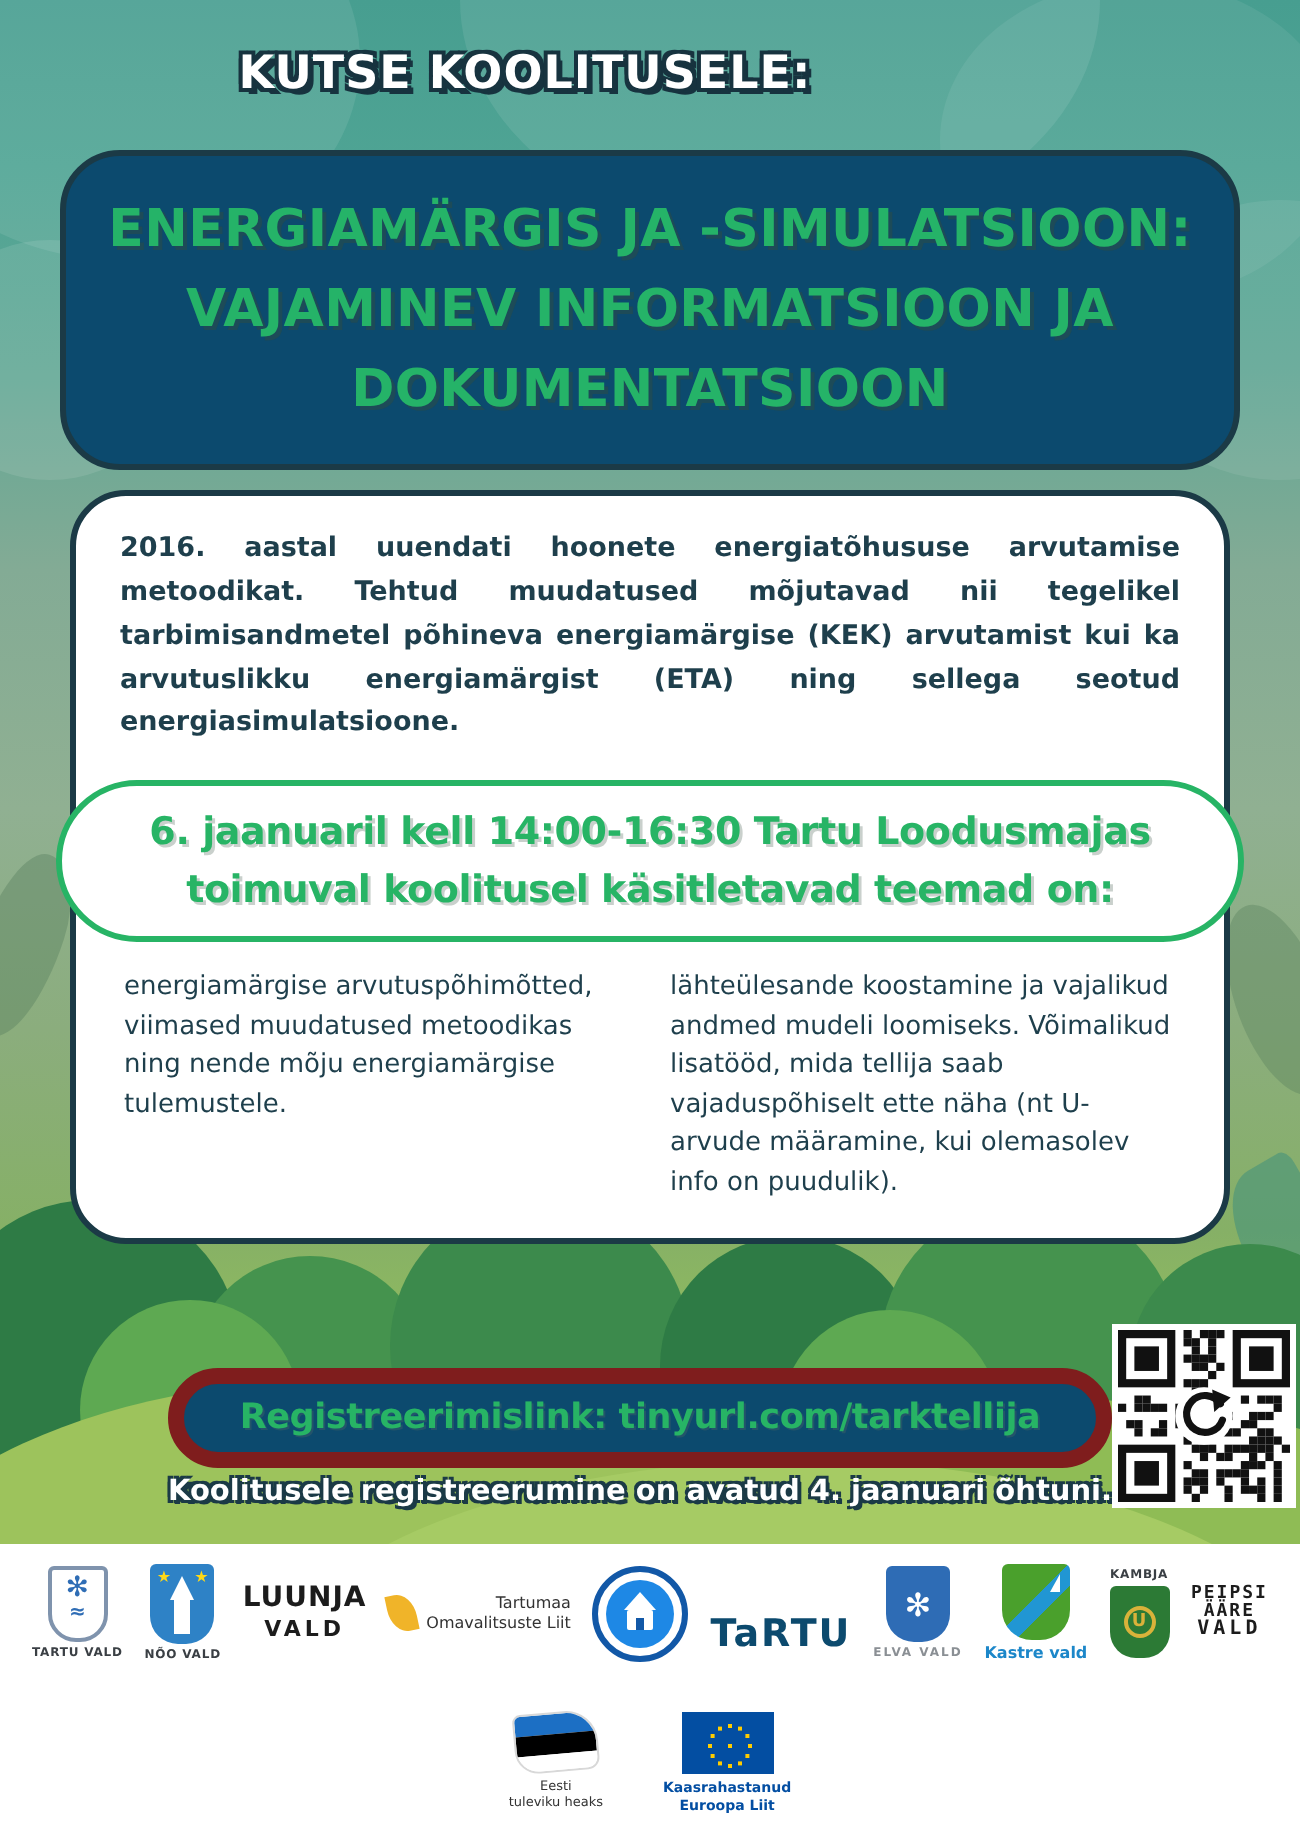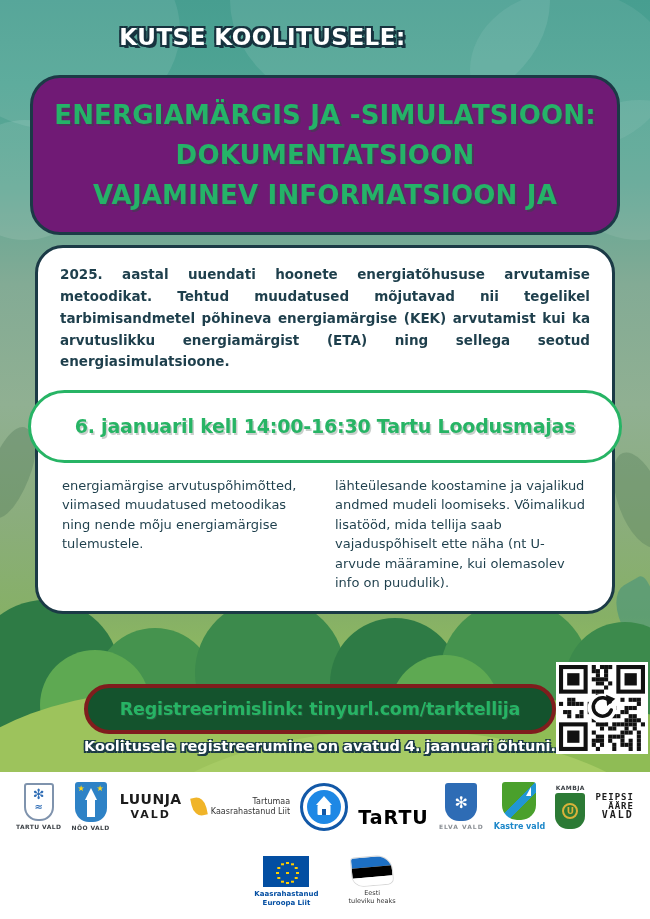--- a/index.html
+++ b/index.html
@@ -35,42 +35,42 @@
   .hill2{left:300px;top:700px;width:480px;height:260px;background:#8fbc55;}
   .hill3{left:120px;top:730px;width:560px;height:260px;background:#a6cb64;}
   
   .footer{position:absolute;left:0;top:772px;width:650px;height:147px;background:#ffffff;z-index:4;}
   
   .badge{position:absolute;left:0;top:24px;width:525px;text-align:center;z-index:3;}
   .badge span{color:#fff;font-weight:bold;font-size:23px;letter-spacing:.5px;
     text-shadow:-2px -2px 0 #17333f,2px -2px 0 #17333f,-2px 2px 0 #17333f,
                 2px 2px 0 #17333f,3px 3px 0 #17333f;}
   
-  .title-card{position:absolute;left:30px;top:75px;width:590px;height:160px;background:#701a75;
+  .title-card{position:absolute;left:30px;top:75px;width:590px;height:160px;background:#0c4a6e;
     border:3px solid #1b3a46;border-radius:30px;z-index:3;display:flex;flex-direction:column;
     justify-content:center;align-items:center;box-sizing:border-box;padding:6px 14px;}
   .title-line{color:#25b368;font-size:26px;font-weight:bold;line-height:1.55;text-align:center;
     white-space:nowrap;letter-spacing:.2px;text-shadow:2px 2px 0 rgba(46,76,66,.5);}
   
   .main-card{position:absolute;left:35px;top:245px;width:580px;background:#fff;
     border:3px solid #1b3a46;border-radius:28px;z-index:3;box-sizing:border-box;
     padding:16px 22px 18px;}
   .para{color:#1e3f4c;font-size:13.5px;font-weight:600;line-height:1.62;text-align:justify;
     margin:0 0 17px;}
   .date-pill{background:#fff;border:3px solid #27b465;border-radius:48px;margin:14px -32px 13px;
-    padding:19px 8px;text-align:center;}
+    padding:9px 8px;text-align:center;}
   .date-line{color:#27b465;font-size:19px;font-weight:bold;line-height:1.5;white-space:nowrap;
     letter-spacing:-.2px;text-shadow:1.5px 1.5px 0 rgba(100,120,110,.35);}
   .cols{display:flex;gap:20px;padding:0 2px;}
   .col{flex:1;}
   .col-heading{font-size:13.5px;font-weight:bold;color:#1e3f4c;line-height:1.4;margin:0 0 2px;}
   .col-body{font-size:13px;font-weight:500;color:#1e3f4c;line-height:1.5;margin:0;}
   
-  .reg-pill{position:absolute;left:84px;top:684px;width:472px;height:50px;background:#14532d;
-    border:4px solid #7f1d1d;border-radius:32px;z-index:3;display:flex;align-items:center;
+  .reg-pill{position:absolute;left:84px;top:684px;width:472px;height:50px;background:#0c4a6e;
+    border:8px solid #7f1d1d;border-radius:32px;z-index:3;display:flex;align-items:center;
     justify-content:center;box-sizing:border-box;cursor:pointer;}
   .reg-text{color:#27b465;font-weight:bold;font-size:17.5px;white-space:nowrap;
     letter-spacing:-.2px;text-shadow:1px 1px 0 rgba(90,110,100,.3);}
   .reg-note{position:absolute;left:60px;top:738px;width:520px;text-align:center;z-index:3;
     color:#fff;font-weight:bold;font-size:14.5px;
     text-shadow:-1.5px -1.5px 0 #1b3a46,1.5px -1.5px 0 #1b3a46,-1.5px 1.5px 0 #1b3a46,
                 1.5px 1.5px 0 #1b3a46,2px 2px 0 #1b3a46;}
   .qr-wrap{position:absolute;left:556px;top:662px;width:92px;height:92px;background:#fff;
     z-index:3;display:flex;align-items:center;justify-content:center;}
   
@@ -100,36 +100,36 @@
   .tol-text{font-size:8px;color:#333;line-height:1.25;}
   .trea{width:48px;height:48px;border-radius:50%;border:3px solid #1258a7;background:#fff;
     display:flex;align-items:center;justify-content:center;box-sizing:border-box;}
   .trea-inner{width:34px;height:34px;border-radius:50%;background:#1e88e5;position:relative;}
   .trea-roof{position:absolute;left:50%;top:6px;transform:translateX(-50%);width:0;height:0;
     border-left:8px solid transparent;border-right:8px solid transparent;border-bottom:9px solid #fff;}
   .trea-body{position:absolute;left:50%;top:15px;transform:translateX(-50%);
     width:13px;height:10px;background:#fff;border-radius:1px;}
   .trea-door{position:absolute;left:50%;top:19px;transform:translateX(-50%);
     width:4px;height:6px;background:#1258a7;}
-  .tartu-city{font-size:19px;font-weight:bold;color:#000000;letter-spacing:1px;margin-top:21px;}
+  .tartu-city{font-size:19px;font-weight:bold;color:#0c4a6e;letter-spacing:1px;margin-top:21px;}
   .sh-elva{width:32px;height:38px;background:#2e6cb5;border-radius:3px 3px 14px 14px;
     display:flex;align-items:center;justify-content:center;}
   .sh-elva .flake{color:#fff;font-size:16px;}
   .sh-kastre{width:34px;height:38px;border-radius:3px 3px 15px 15px;
     background:linear-gradient(135deg,#4aa02c 46%,#2196d3 46%,#2196d3 62%,#4aa02c 62%);}
   .sh-kastre .sail{position:absolute;right:5px;top:5px;width:0;height:0;
     border-left:5px solid transparent;border-bottom:9px solid #fff;}
   .cap-kastre{color:#1c87c9;font-size:8px;font-weight:bold;}
   .sh-kambja{width:30px;height:36px;background:#2c7a35;border-radius:3px 3px 13px 13px;
     display:flex;align-items:center;justify-content:center;}
   .kambja-ring{width:16px;height:16px;border:2px solid #d9b23a;border-radius:50%;
     display:flex;align-items:center;justify-content:center;color:#d9b23a;
     font-size:9px;font-weight:bold;box-sizing:border-box;}
   .peipsi{font-family:"DejaVu Sans Mono","Liberation Mono",monospace;font-weight:bold;
-    color:#1c1c1c;text-align:right;line-height:.95;}
+    color:#1c1c1c;text-align:center;line-height:.95;}
   .peipsi .p1,.peipsi .p2{font-size:9px;letter-spacing:1px;}
   .peipsi .p3{font-size:10px;letter-spacing:2px;}
   
   .fund-row{position:absolute;left:0;top:856px;width:650px;display:flex;justify-content:center;
     gap:30px;z-index:5;}
   .fund{display:flex;flex-direction:column;align-items:center;gap:3px;}
   .eu-flag{width:46px;height:31px;background:#034ea2;position:relative;}
   .eu-stars{position:absolute;left:50%;top:50%;width:2.6px;height:2.6px;background:#ffcc00;
     box-shadow:10px 0 #fc0,8.7px 5px #fc0,5px 8.7px #fc0,0 10px #fc0,-5px 8.7px #fc0,
       -8.7px 5px #fc0,-10px 0 #fc0,-8.7px -5px #fc0,-5px -8.7px #fc0,0 -10px #fc0,
@@ -165,28 +165,29 @@
 <div class="bush hill1"></div>
 <div class="bush hill2"></div>
 <div class="bush hill3"></div>
 
 <div class="badge">
   <span>KUTSE KOOLITUSELE:</span>
 </div>
 
 <div class="title-card">
   <div class="title-line">ENERGIAMÄRGIS JA -SIMULATSIOON:</div>
+  <div class="title-line">VAJAMINEV INFORMATSIOON JA</div>
   <div class="title-line">DOKUMENTATSIOON</div>
-  <div class="title-line">VAJAMINEV INFORMATSIOON JA</div>
 </div>
 
 <div class="main-card">
-  <p class="para">2025. aastal uuendati hoonete energiatõhususe arvutamise metoodikat. Tehtud muudatused mõjutavad nii tegelikel tarbimisandmetel põhineva energiamärgise (KEK) arvutamist kui ka arvutuslikku energiamärgist (ETA) ning sellega seotud energiasimulatsioone.</p>
+  <p class="para">2016. aastal uuendati hoonete energiatõhususe arvutamise metoodikat. Tehtud muudatused mõjutavad nii tegelikel tarbimisandmetel põhineva energiamärgise (KEK) arvutamist kui ka arvutuslikku energiamärgist (ETA) ning sellega seotud energiasimulatsioone.</p>
   <div class="date-pill">
     <div class="date-line">6. jaanuaril kell 14:00-16:30 Tartu Loodusmajas</div>
+    <div class="date-line">toimuval koolitusel käsitletavad teemad on:</div>
   </div>
   <div class="cols">
     <div class="col">
       <p class="col-body">energiamärgise arvutuspõhimõtted, viimased muudatused metoodikas ning nende mõju energiamärgise tulemustele.</p>
     </div>
     <div class="col">
       <p class="col-body">lähteülesande koostamine ja vajalikud andmed mudeli loomiseks. Võimalikud lisatööd, mida tellija saab vajaduspõhiselt ette näha (nt U-arvude määramine, kui olemasolev info on puudulik).</p>
     </div>
   </div>
 </div>
@@ -347,21 +348,21 @@
     <span class="cap">NÕO VALD</span>
   </div>
   <div class="logo luunja">
     <span class="l1">LUUNJA</span>
     <span class="l2">VALD</span>
   </div>
   <div class="tol">
     <div class="tol-leaf"></div>
     <div class="tol-text">
       <div>Tartumaa</div>
-      <div>Kaasrahastanud Liit</div>
+      <div>Omavalitsuste Liit</div>
     </div>
   </div>
   <div class="logo">
     <div class="trea">
       <div class="trea-inner">
         <div class="trea-roof"></div>
         <div class="trea-body"></div>
         <div class="trea-door"></div>
       </div>
     </div>
@@ -387,32 +388,32 @@
   </div>
   <div class="peipsi">
     <div class="p1">PEIPSI</div>
     <div class="p2">ÄÄRE</div>
     <div class="p3">VALD</div>
   </div>
 </div>
 
 <div class="fund-row">
   <div class="fund">
-    <div class="eu-flag">
-      <div class="eu-stars"></div>
-    </div>
-    <div class="eu-cap">
-      <div>Kaasrahastanud</div>
-      <div>Euroopa Liit</div>
-    </div>
-  </div>
-  <div class="fund">
     <div class="ee-flag">
       <div class="st1"></div>
       <div class="st2"></div>
       <div class="st3"></div>
     </div>
     <div class="ee-cap">
       <div>Eesti</div>
       <div>tuleviku heaks</div>
     </div>
   </div>
+  <div class="fund">
+    <div class="eu-flag">
+      <div class="eu-stars"></div>
+    </div>
+    <div class="eu-cap">
+      <div>Kaasrahastanud</div>
+      <div>Euroopa Liit</div>
+    </div>
+  </div>
 </div>
 
 </body></html>

